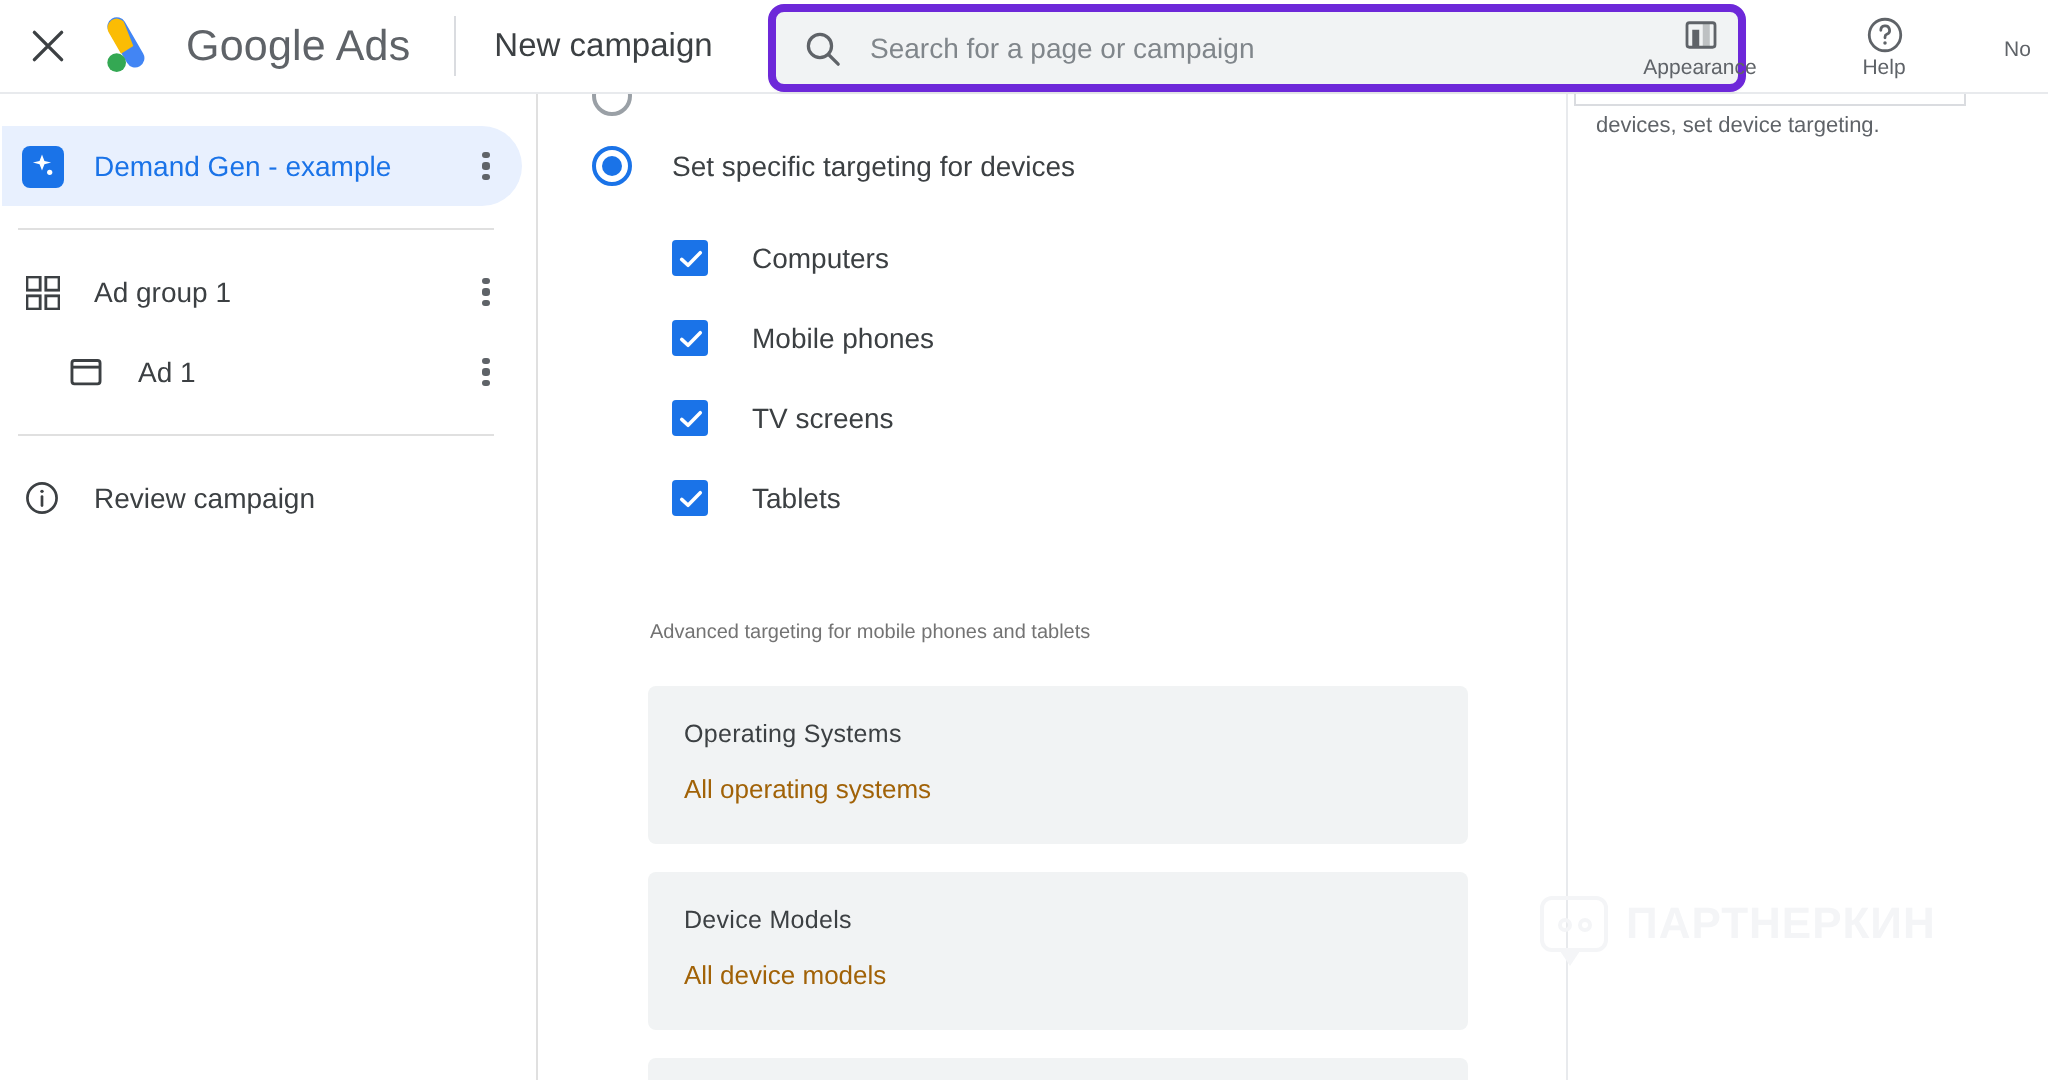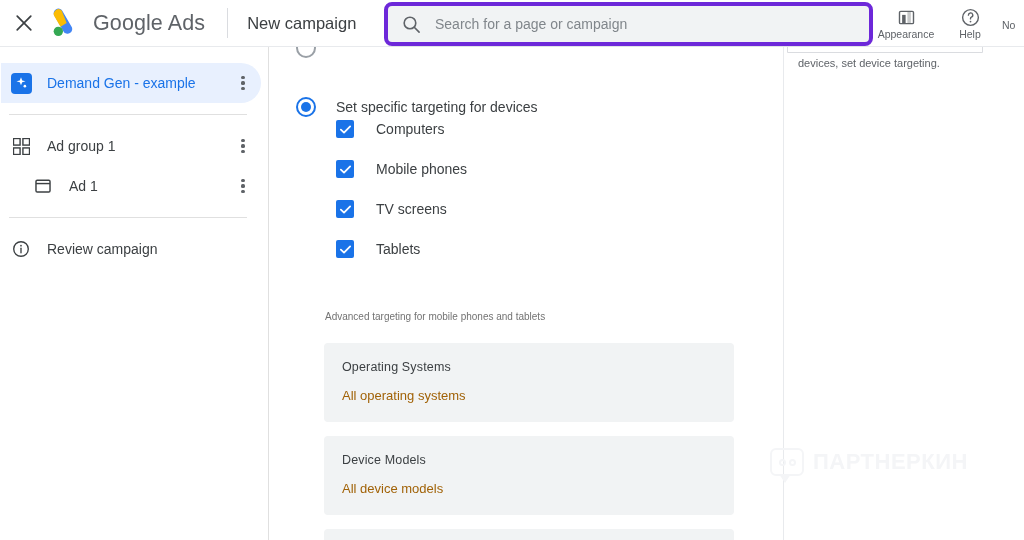--- a/index.html
+++ b/index.html
@@ -60,21 +60,21 @@
   .search-input {
     border: none; outline: none; background: transparent;
     font-family: "Liberation Sans", sans-serif;
     font-size: 14px; color: #5f6368;
     width: 100%; padding: 0;
   }
   .search-input::placeholder { color: #80868b; }
 
   .topbar-actions {
     position: absolute; right: 0; top: 0; height: 47px;
-    display: flex; align-items: center;
+    display: flex; align-items: center; gap: 28px;
   }
   .tb-action {
     width: 64px; height: 47px;
     display: flex; flex-direction: column;
     align-items: center; justify-content: center;
     cursor: pointer; gap: 1px;
   }
   .tb-action .lbl { font-size: 10.5px; color: #5f6368; line-height: 1.1; }
   .tb-clip { width: 22px; overflow: hidden; }
   .tb-clip .lbl { font-size: 10.5px; color: #5f6368; white-space: nowrap; }
@@ -137,21 +137,21 @@
     background: #ffffff;
     overflow: hidden;
   }
   .clipped-radio {
     position: absolute; left: 27px; top: -9px;
     width: 20px; height: 20px; border-radius: 50%;
     border: 2px solid #9aa0a6;
   }
   .radio-row {
     position: absolute; left: 27px; top: 26px;
-    display: flex; align-items: center; cursor: pointer; margin-top: 24px;
+    display: flex; align-items: center; cursor: pointer;
   }
   .radio {
     width: 20px; height: 20px; border-radius: 50%;
     border: 2px solid #1a73e8;
     display: flex; align-items: center; justify-content: center;
     flex: 0 0 20px;
   }
   .radio .dot { width: 10px; height: 10px; border-radius: 50%; background: #1a73e8; }
   .radio-label { margin-left: 20px; font-size: 14px; color: #3c4043; white-space: nowrap; }
 

